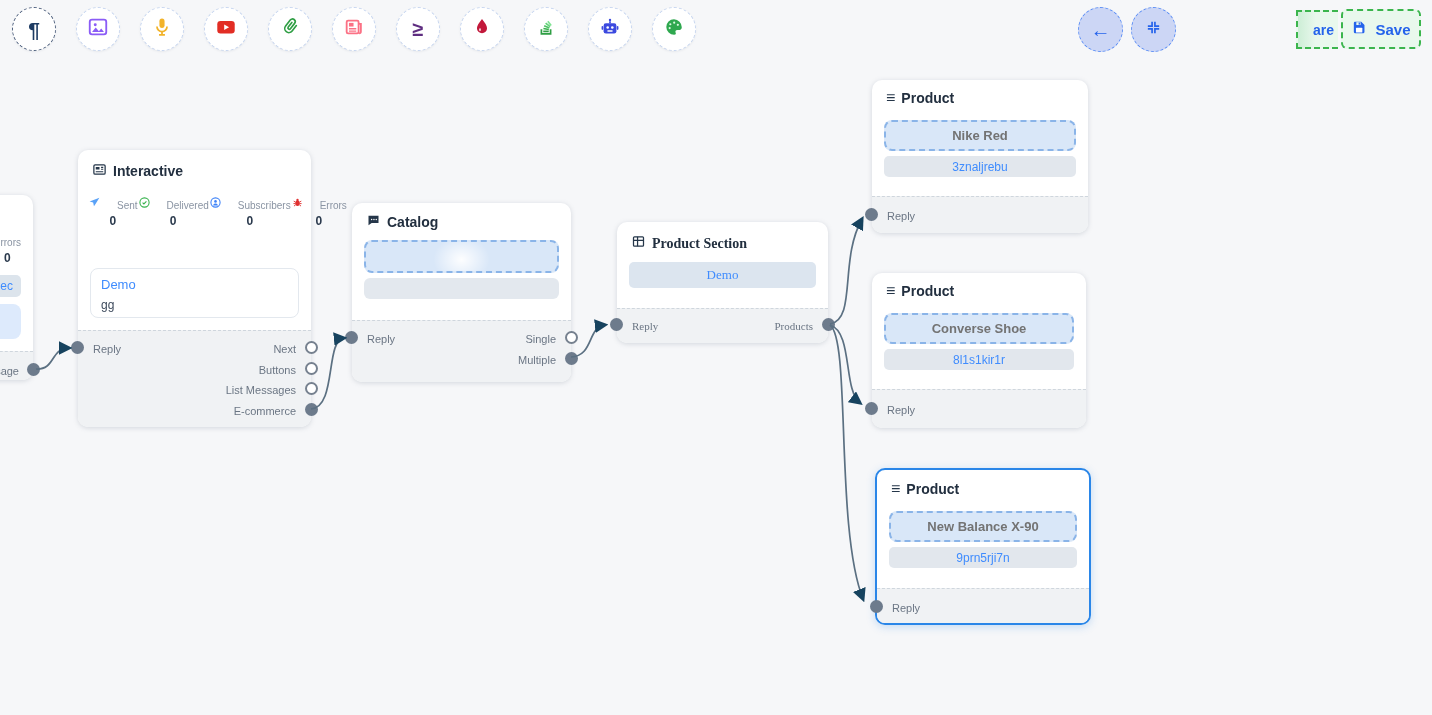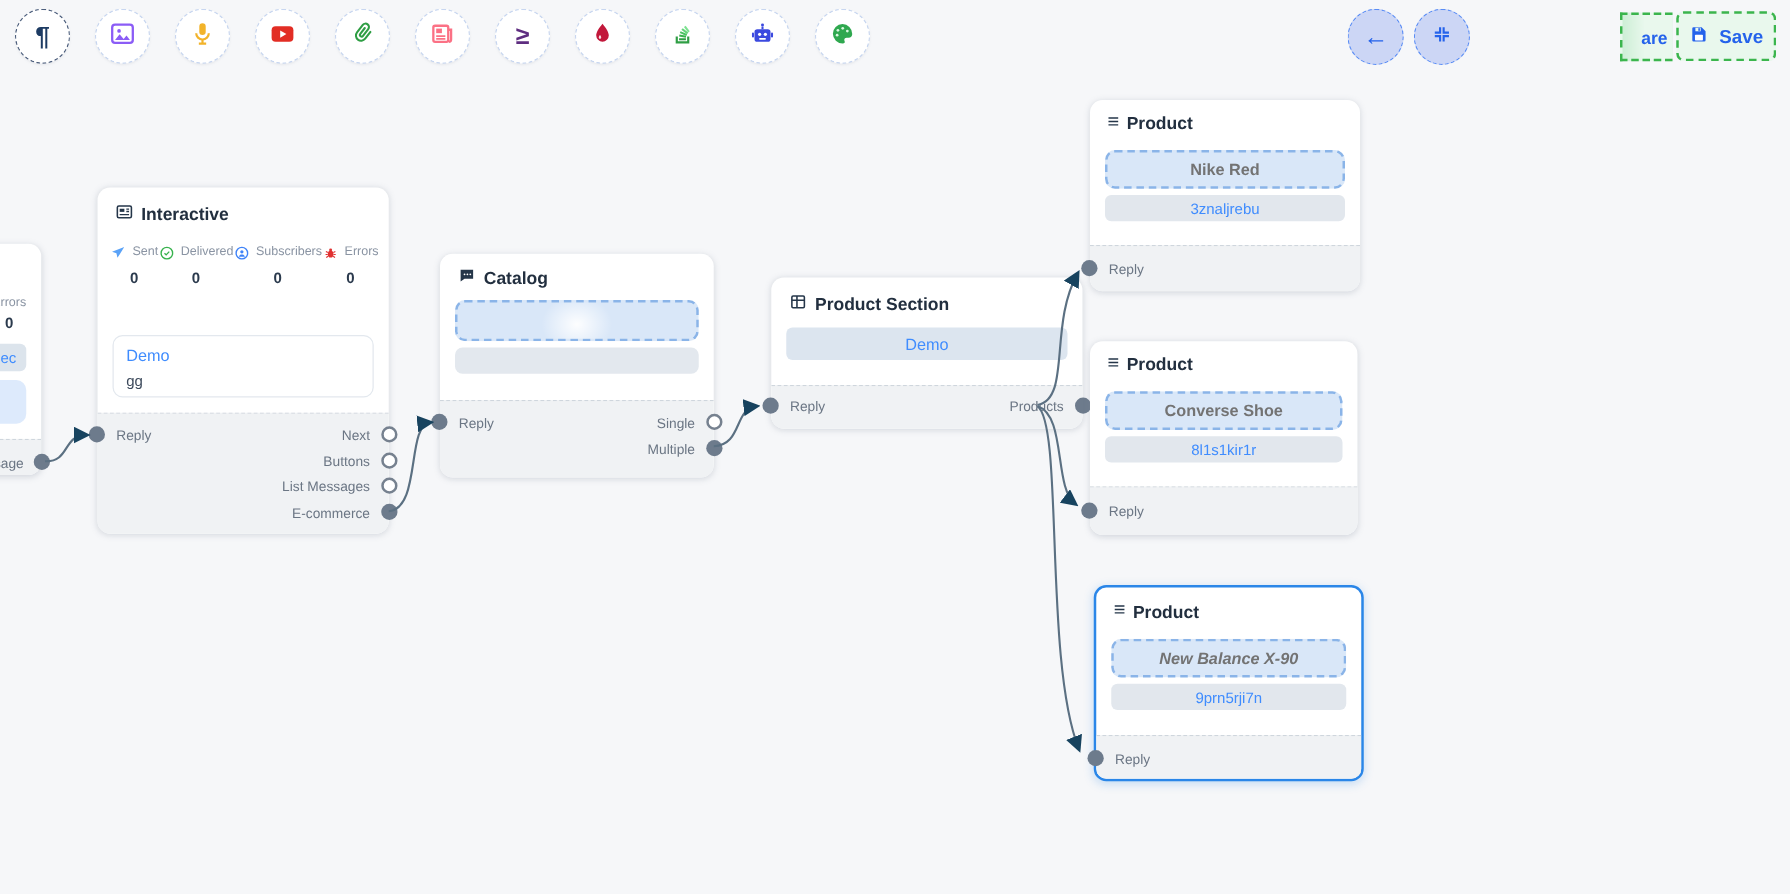--- a/index.html
+++ b/index.html
@@ -62,21 +62,21 @@
   .handle { position:absolute; width:13px; height:13px; border-radius:50%; z-index:7; cursor:crosshair; }
   .handle.in  { left:-7px; }
   .handle.out { right:-7px; }
   .handle.filled { background:#6d7b8c; }
   .handle.ring   { background:#fff; border:2px solid #76818f; }
   .in-label  { position:absolute; left:15px;  font-size:11px; color:#6b7684; }
   .out-label { position:absolute; right:15px; font-size:11px; color:#6b7684; text-align:right; }
   
   .stats { position:absolute; left:10px; right:10px; display:flex; justify-content:space-between; }
   .stat  { display:flex; flex-direction:column; align-items:center; gap:3px; }
-  .stat-top { display:flex; align-items:flex-start; gap:5px; font-size:10px; color:#8a94a3; }
+  .stat-top { display:flex; align-items:flex-end; gap:16px; font-size:10px; color:#8a94a3; }
   .stat-val { font-size:12px; color:#2b3a4d; font-weight:600; }
   .delay-row {
     position:absolute; left:12px; right:12px; height:24px;
     background:#dce4ec; border-radius:5px;
     display:flex; align-items:center; justify-content:space-between;
     padding:0 9px; font-size:12px; color:#3f8cfe; cursor:pointer;
   }
   .msg-box {
     position:absolute; left:12px; right:12px;
     background:#fff; border:1px solid #e3e8ee; border-radius:8px;
@@ -253,21 +253,21 @@
     <div class="footer" style="top:117px;">
       <span class="handle in filled" style="top:10px;"></span>
       <span class="in-label" style="top:12px;">Reply</span>
       <span class="out-label" style="top:12px;">Single</span>
       <span class="handle out ring" style="top:10px;"></span>
       <span class="out-label" style="top:33px;">Multiple</span>
       <span class="handle out filled" style="top:31px;"></span>
     </div>
   </div>
 
-  <div class="node" style="left:617px; top:222px; width:249px; height:121px;">
+  <div class="node" style="left:617px; top:222px; width:211px; height:121px;font-family:Liberation Serif, serif;">
     <div class="node-title" style="top:12px;">
       <span>
         <svg width="15" height="15" viewBox="0 0 24 24" style="color:#253649">
           <rect x="4" y="4.5" width="16" height="15" rx="1.5" fill="none" stroke="currentColor" stroke-width="2"></rect>
           <path d="M4 10h16M10.5 4.5v15" stroke="currentColor" stroke-width="2"></path>
         </svg>
       </span>
       <span>Product Section</span>
     </div>
     <div class="demo-btn" style="top:40px;">
@@ -313,21 +313,21 @@
       <span class="handle in filled" style="top:12px;"></span>
       <span class="in-label" style="top:14px;">Reply</span>
     </div>
   </div>
 
   <div class="node selected" style="left:875px; top:468px; width:216px; height:157px;">
     <div class="node-title" style="top:11px;">
       <span class="glyph" style="font-size:16px; color:#253649;">≡</span>
       <span>Product</span>
     </div>
-    <div class="prod-name" style="top:41px;font-style:italic;">
+    <div class="prod-name" style="top:41px;">
       <span>New Balance X-90</span>
     </div>
     <div class="prod-id" style="top:77px;">
       <span>9prn5rji7n</span>
     </div>
     <div class="footer" style="top:118px; border-radius:0 0 8px 8px;">
       <span class="handle in filled" style="top:11px;"></span>
       <span class="in-label" style="top:13px;">Reply</span>
     </div>
   </div>

